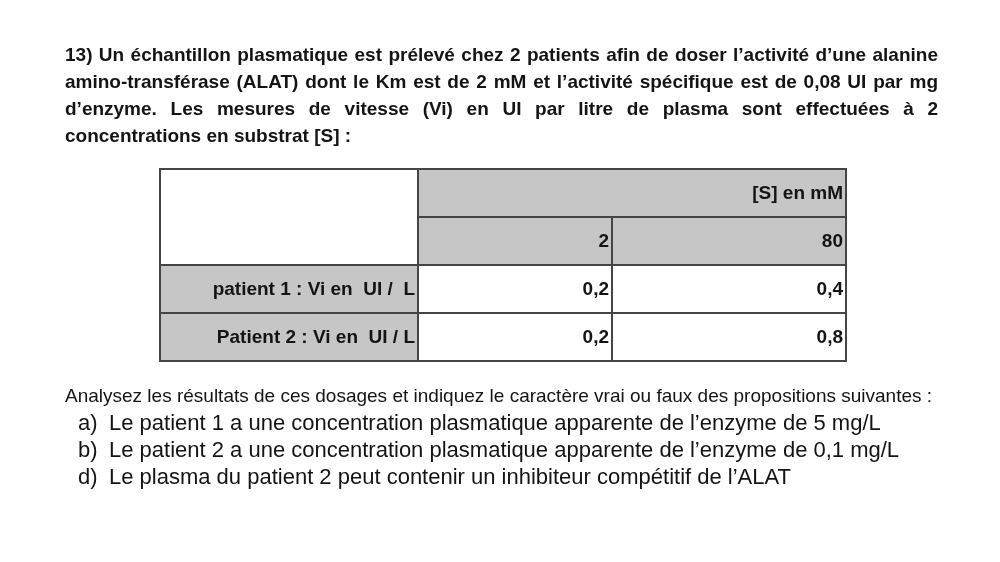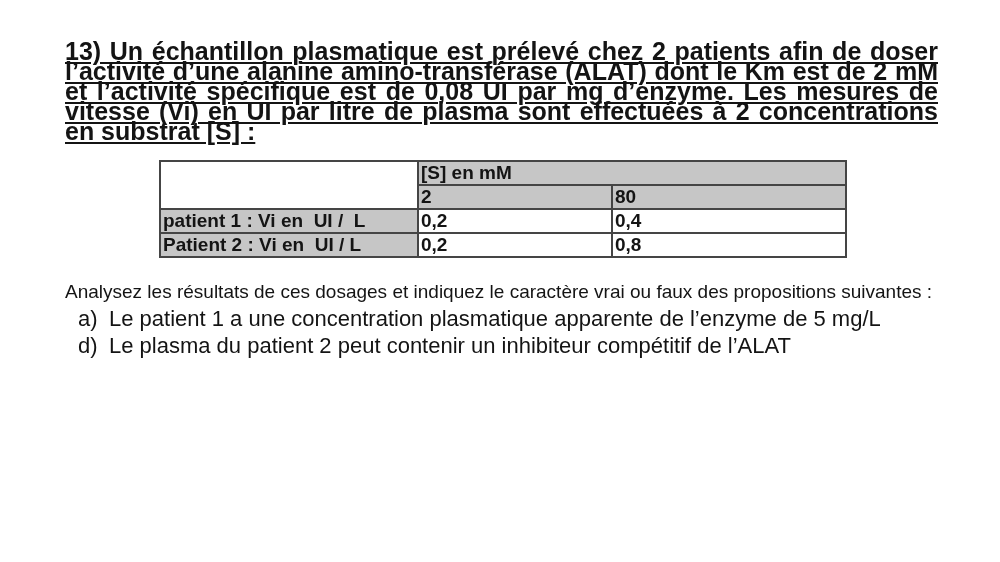--- a/index.html
+++ b/index.html
@@ -15,39 +15,38 @@
     width: 1000px; height: 562px;
     background: #ffffff;
   }
   .content {
     position: absolute;
     left: 65px; top: 41px;
     width: 873px;
   }
   .intro {
     font-weight: 700;
-    font-size: 25px;
-    line-height: 20px;
+    font-size: 19px;
+    line-height: 27px;
     text-align: justify;
-    text-decoration: underline;
   }
   .table-wrap { margin: 19px 0 0 94px; }
   table.data-grid {
     border-collapse: collapse;
     table-layout: fixed;
     width: 686px;
   }
   .data-grid td {
     border: 2px solid #454545;
     font-size: 19px;
     font-weight: 700;
-    text-align: left;
+    text-align: right;
     vertical-align: middle;
     height: 22px;
-    padding: 0 2px;
+    padding: 12px 2px;
     line-height: 1.1;
   }
   .shaded { background: #c6c6c6; }
   .row-label { white-space: pre; }
   .instruction {
     margin-top: 20px;
     font-weight: 400;
     font-size: 19px;
     line-height: 27px;
     text-align: justify;
@@ -102,18 +101,21 @@
       </table>
     </div>
 
     <div class="instruction">Analysez les résultats de ces dosages et indiquez le caractère vrai ou faux des propositions suivantes :</div>
 
     <div class="props">
       <div class="prop">
         <span class="prop-marker">a)</span><span>Le patient 1 a une concentration plasmatique apparente de l’enzyme de 5 mg/L</span>
       </div>
       <div class="prop">
+        <span class="prop-marker">b)</span><span>Le patient 2 a une concentration plasmatique apparente de l’enzyme de 0,1 mg/L</span>
+      </div>
+      <div class="prop">
         <span class="prop-marker">d)</span><span>Le plasma du patient 2 peut contenir un inhibiteur compétitif de l’ALAT</span>
       </div>
     </div>
 
   </div>
 </div>
 
 </body></html>

